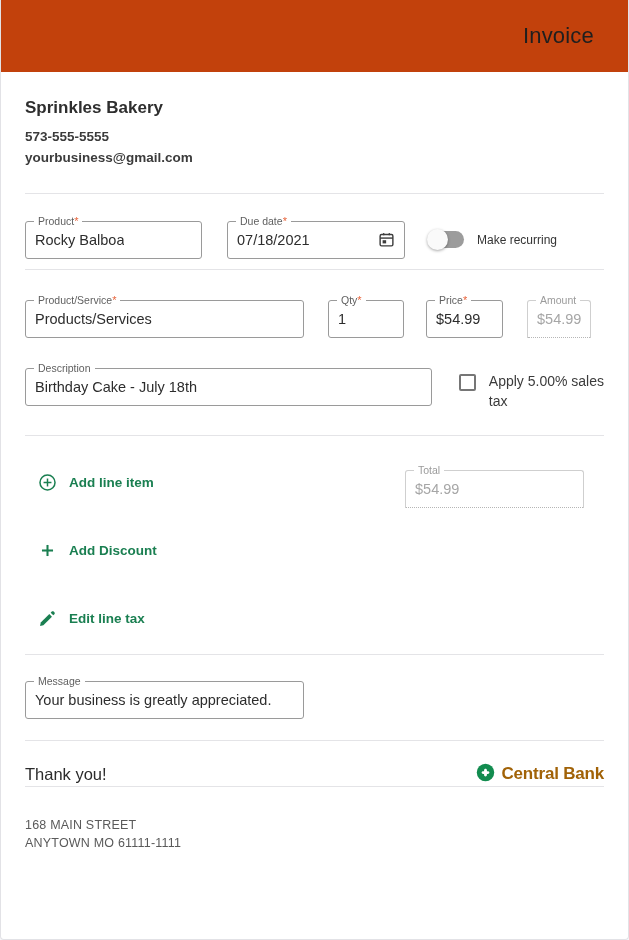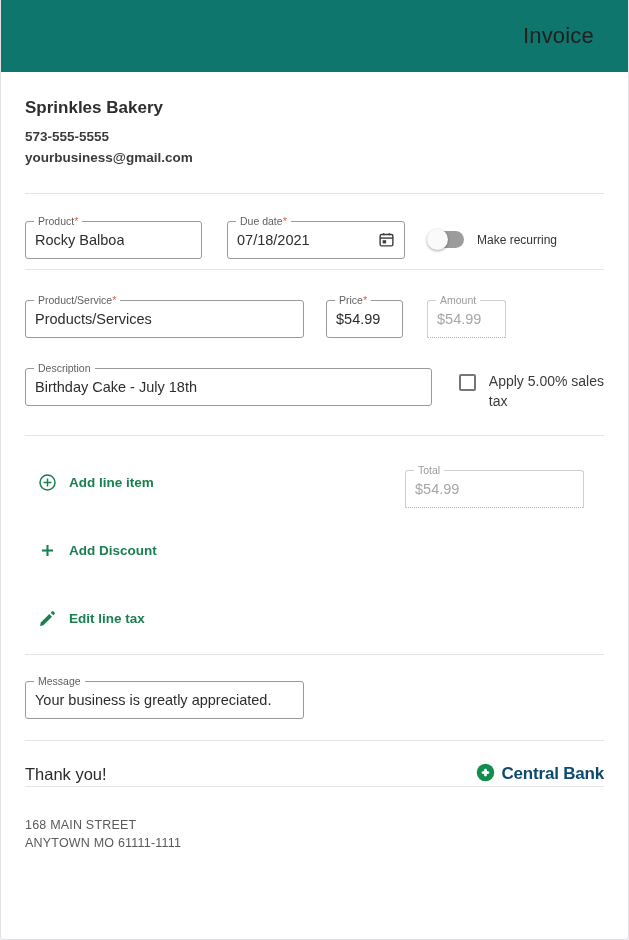--- a/index.html
+++ b/index.html
@@ -16,21 +16,21 @@
     border-left: 1px solid #e2e2e6;
     border-right: 1px solid #e2e2e6;
     border-bottom: 1px solid #e2e2e6;
     border-radius: 0 0 4px 4px;
     overflow: hidden;
   }
 
   
   .app-header {
     height: 72px;
-    background: #0f766e;
+    background: #c2410c;
     display: flex;
     align-items: center;
     justify-content: flex-end;
     padding-right: 34px;
   }
   .app-header .title {
     font-size: 22px;
     color: #1f1f1f;
     letter-spacing: .2px;
   }
@@ -147,21 +147,21 @@
 
   
   .row2 {
     display: flex;
     align-items: center;
     margin-top: 30px;
   }
   .f-product { width: 279px; }
   .f-qty     { width: 76px; margin-left: 24px; }
   .f-price   { width: 77px; margin-left: 22px; }
-  .f-amount  { width: 79px; margin-left: 24px; }
+  .f-amount  { width: 64px; margin-left: 24px; justify-content: center; }
 
   
   .row3 {
     display: flex;
     align-items: flex-start;
     margin-top: 30px;
   }
   .f-desc { width: 433px; }
   .chk-wrap {
     display: flex;
@@ -226,21 +226,21 @@
     font-size: 16.5px;
     color: #2b2b2b;
   }
   .bank-logo {
     display: flex;
     align-items: center;
   }
   .bank-name {
     font-size: 17px;
     font-weight: bold;
-    color: #0c4a6e;
+    color: #a16207;
     margin-left: 7px;
     letter-spacing: -.2px;
   }
 
   
   .address {
     margin-top: 29px;
     font-size: 12.5px;
     color: #5a5a5a;
     line-height: 1.5;
@@ -298,20 +298,24 @@
 
     <div class="divider d2"></div>
 
     <div class="row2">
 
       <div class="field f-product">
         <span class="legend"><span>Product/Service</span><span class="req">*</span></span>
         <span class="val">Products/Services</span>
       </div>
 
+      <div class="field f-qty">
+        <span class="legend"><span>Qty</span><span class="req">*</span></span>
+        <span class="val">1</span>
+      </div>
 
       <div class="field f-price">
         <span class="legend"><span>Price</span><span class="req">*</span></span>
         <span class="val">$54.99</span>
       </div>
 
       <div class="field f-amount disabled">
         <span class="legend">Amount</span>
         <span class="val">$54.99</span>
       </div>

